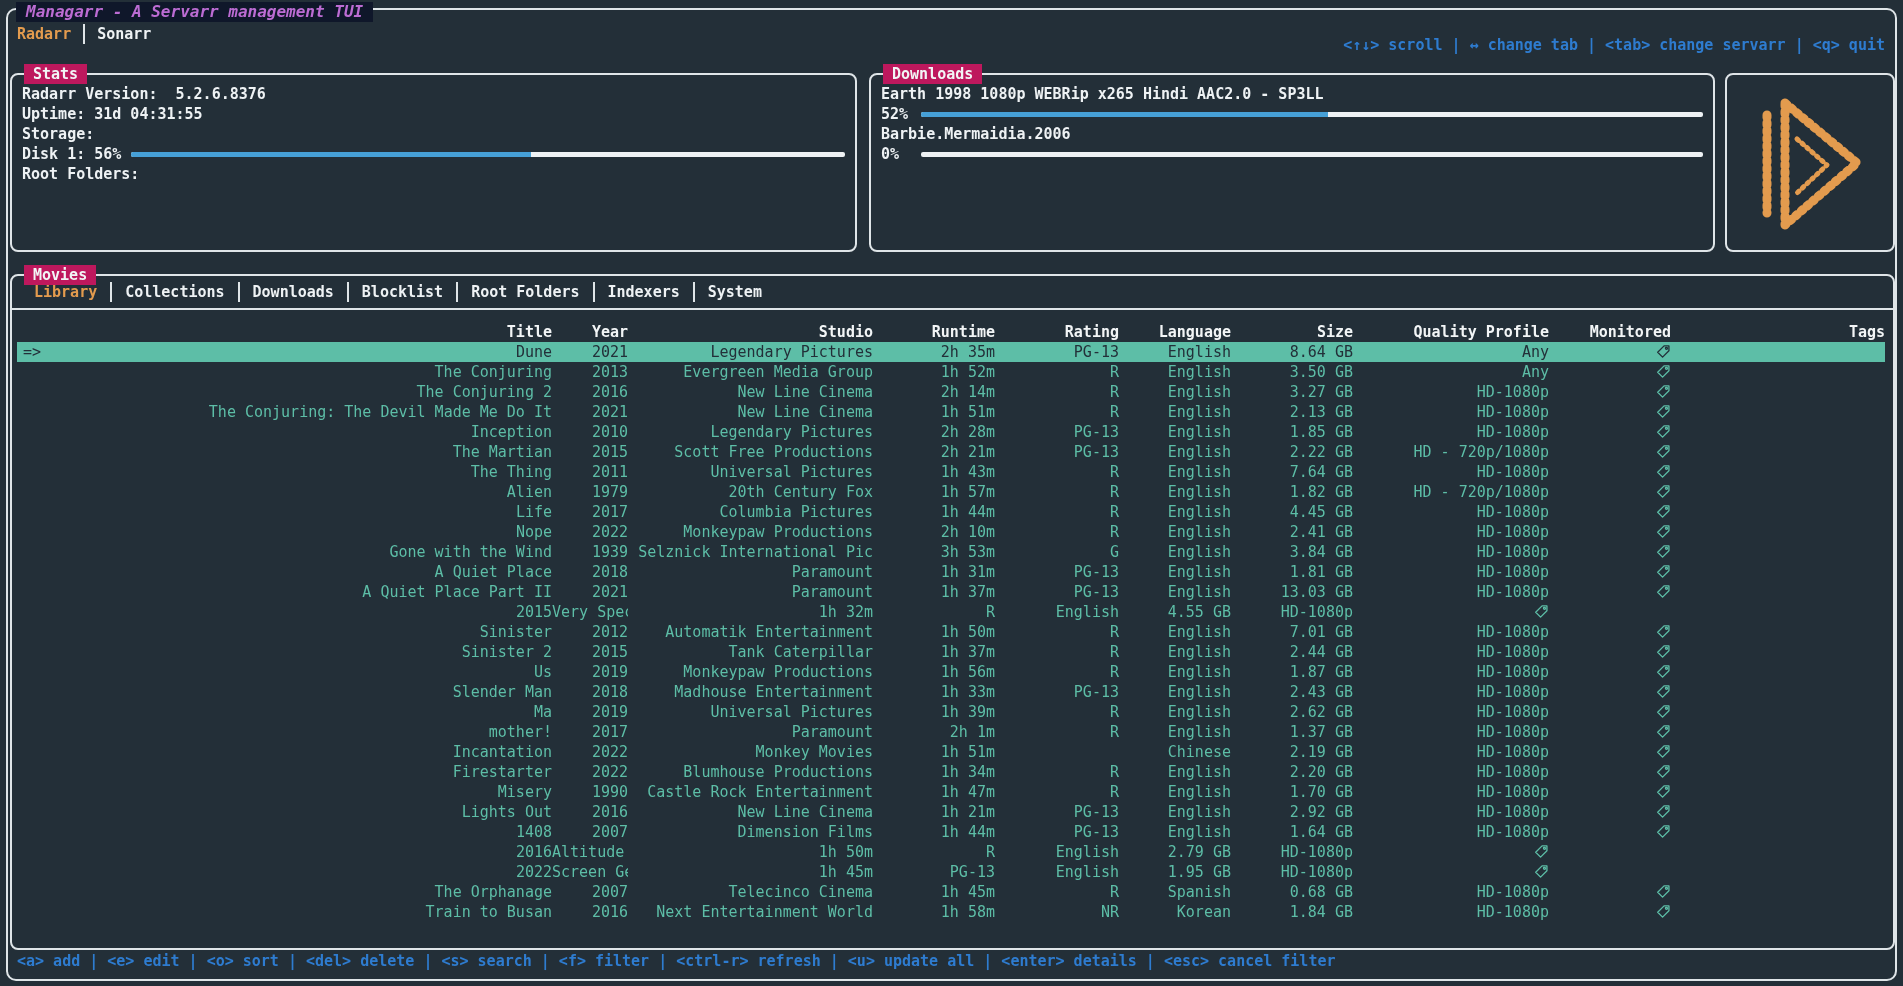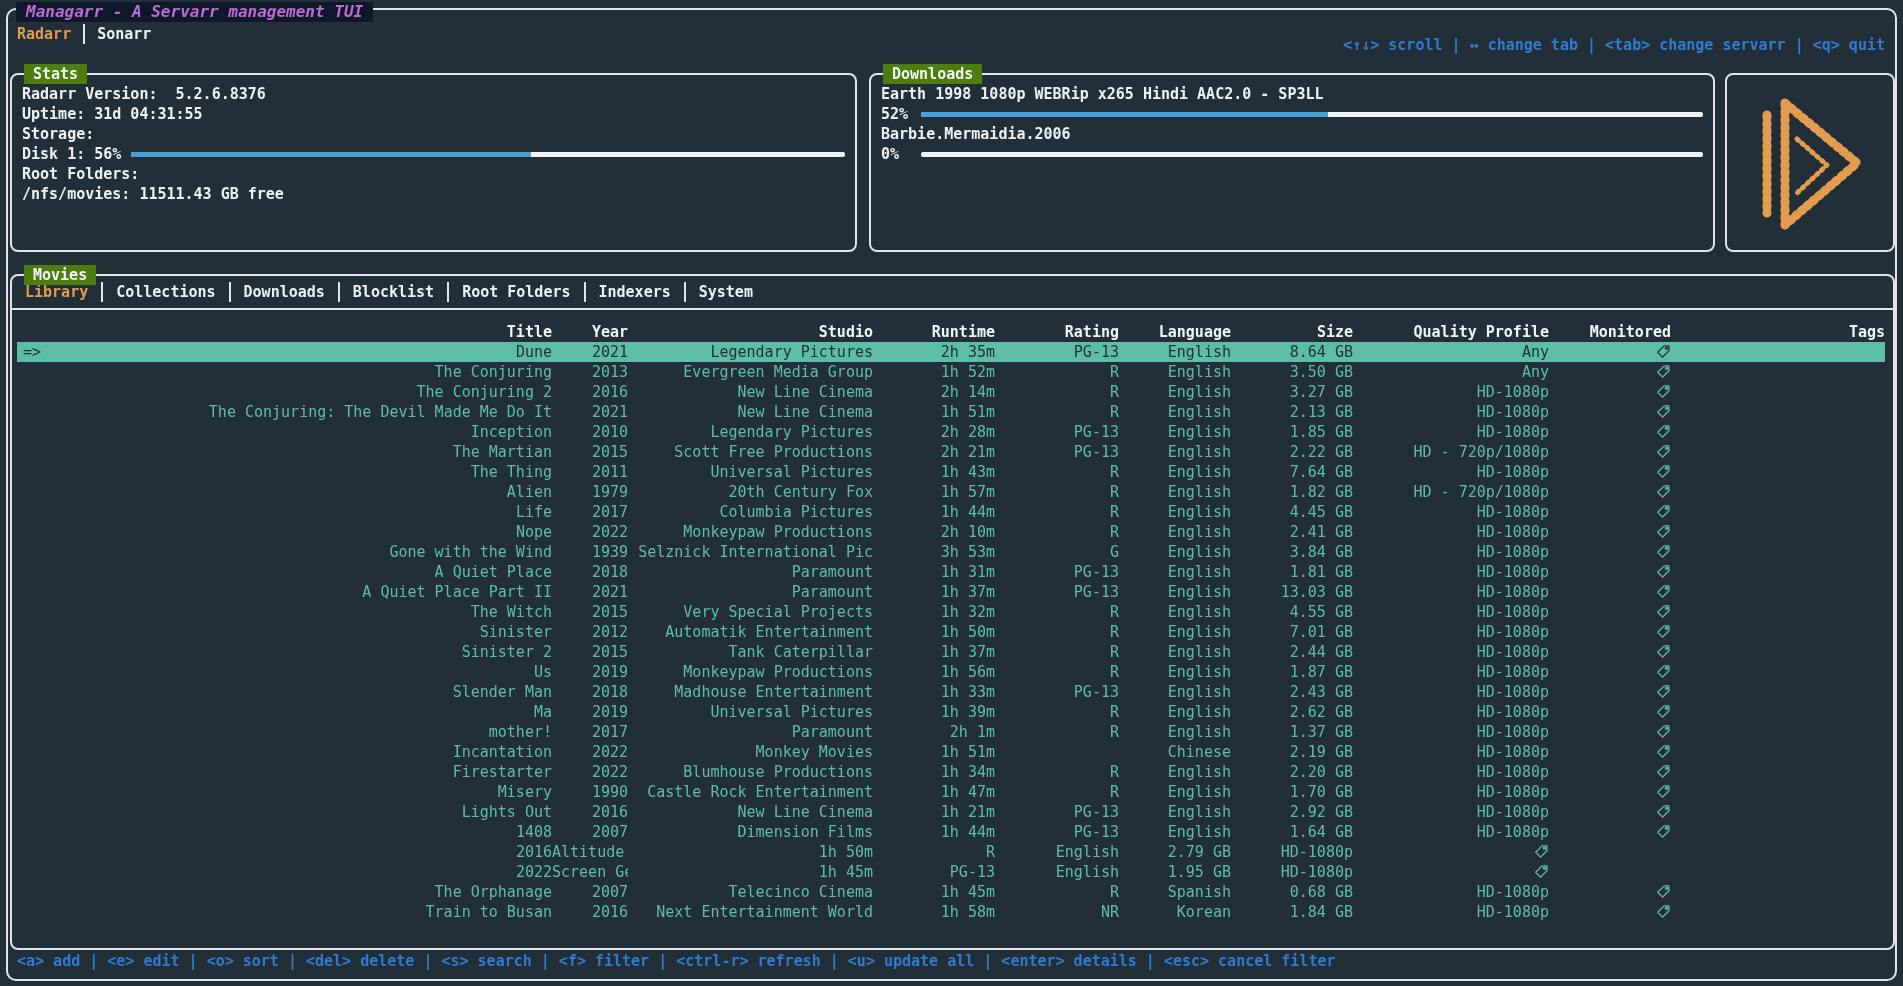--- a/index.html
+++ b/index.html
@@ -26,37 +26,37 @@
   .tab { font-weight:bold; color:#eef2f4; white-space:pre; cursor:default; }
   .tab.active { color:#e39b4e; }
   .vdiv { width:2px; height:20px; background:#dfe5e8; margin:0 12px; }
   .global-keys {
     position:absolute; right:18px; top:24px; color:#2e7cd0; font-weight:bold; white-space:pre;margin-top:12px;
   }
   .panel {
     position:absolute; border:2px solid #dfe5e8; border-radius:8px; background:#232f38;
   }
   .legend {
-    position:absolute; top:-11px; left:12px; background:#4d7c0f; padding:0 9px;
+    position:absolute; top:-11px; left:12px; background:#be185d; padding:0 9px;
     font-weight:bold; color:#f2f5f6; line-height:20px; white-space:pre;
   }
   #stats-panel     { left:10px;  top:73px; width:847px;  height:179px; }
   #downloads-panel { left:869px; top:73px; width:846px;  height:179px; }
   #logo-panel      { left:1725px;top:73px; width:170px;  height:179px; overflow:hidden; }
   .panel-content { position:absolute; left:10px; right:10px; top:9px; }
   .pline { height:20px; line-height:20px; white-space:pre; display:flex; align-items:center;font-weight:bold; }
   .b { font-weight:bold; }
   .bar { flex:1; height:5px; background:#eef2f4; border-radius:2px; overflow:hidden; margin-left:10px; }
   .bar .fill { height:100%; background:#46a0d7; }
   .pct { display:inline-block; min-width:30px; }
   #logo-panel svg { position:absolute; left:24px; top:12px; }
 
   #movies-panel { left:10px; top:274px; width:1885px; height:676px; }
   .movies-tabs {
-    display:flex; align-items:center; height:34px; 
+    display:flex; align-items:center; height:34px; padding-left:9px;
     border-bottom:2px solid #dfe5e8;
   }
   .movies-tabs .tab { padding:0 13px; }
   .movies-tabs .vdiv { margin:0; }
   .tgrid {
     display:grid;
     grid-template-columns:24px 511px 76px 245px 122px 124px 112px 122px 196px 122px 1fr;
     height:20px; line-height:20px;text-align:right;
   }
   .thead { margin-top:12px; font-weight:bold; color:#f2f5f6; padding:0 8px 0 5px; }
@@ -88,21 +88,20 @@
   <span class="legend">Stats</span>
   <div class="panel-content">
     <div class="pline b">Radarr Version:  5.2.6.8376</div>
     <div class="pline b">Uptime: 31d 04:31:55</div>
     <div class="pline b">Storage:</div>
     <div class="pline">
       <span>Disk 1: 56%</span>
       <div class="bar"><div class="fill" style="width: 56%;"></div></div>
     </div>
     <div class="pline b">Root Folders:</div>
-    <div class="pline">/nfs/movies: 11511.43 GB free</div>
   </div>
 </div>
 
 <div class="panel" id="downloads-panel">
   <span class="legend">Downloads</span>
   <div class="panel-content">
     <div class="pline">Earth 1998 1080p WEBRip x265 Hindi AAC2.0 - SP3LL</div>
     <div class="pline">
       <span class="pct">52%</span>
       <div class="bar"><div class="fill" style="width: 52%;"></div></div>
@@ -357,21 +356,20 @@
         <span class="cell">13.03 GB</span>
         <span class="cell">HD-1080p</span>
         <span class="cell"><svg viewBox="0 0 16 16" width="15" height="15" fill="none" stroke="currentColor" stroke-width="1.4" stroke-linejoin="round">
             <path d="M1.8 8.8 L8.6 2 L13.8 2 L13.8 7.2 L7 14 Z"></path>
             <circle cx="11.2" cy="4.6" r="1.1"></circle>
           </svg></span>
         <span class="cell"></span>
       </div>
       <div class="tgrid trow">
         <span class="cell"></span>
-        <span class="cell">The Witch</span>
         <span class="cell">2015</span>
         <span class="cell">Very Special Projects</span>
         <span class="cell">1h 32m</span>
         <span class="cell">R</span>
         <span class="cell">English</span>
         <span class="cell">4.55 GB</span>
         <span class="cell">HD-1080p</span>
         <span class="cell"><svg viewBox="0 0 16 16" width="15" height="15" fill="none" stroke="currentColor" stroke-width="1.4" stroke-linejoin="round">
             <path d="M1.8 8.8 L8.6 2 L13.8 2 L13.8 7.2 L7 14 Z"></path>
             <circle cx="11.2" cy="4.6" r="1.1"></circle>

